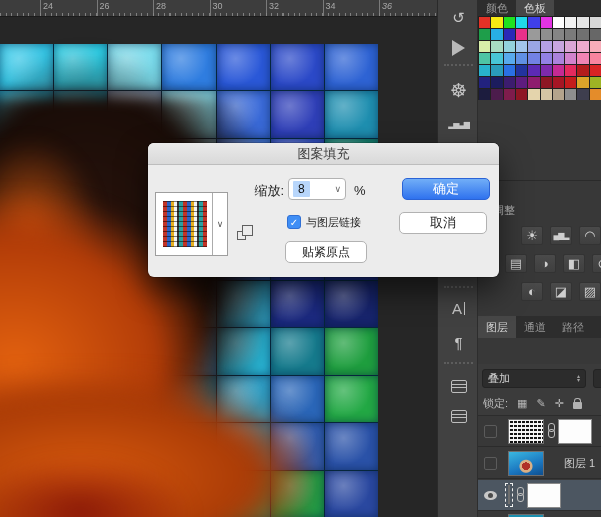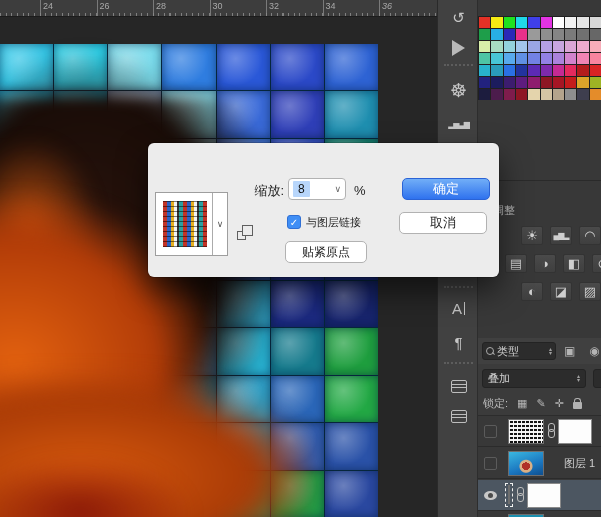--- a/index.html
+++ b/index.html
@@ -279,20 +279,24 @@
     <div class="dock-icon" style="top:372px;">
       <span class="doc-icon"></span>
     </div>
     <div class="dock-icon" style="top:402px;">
       <span class="doc-icon"></span>
     </div>
   </div>
 
   <div class="rpanel">
 
+    <div class="tabbar" style="top:0;">
+      <div class="tab">颜色</div>
+      <div class="tab active">色板</div>
+    </div>
     <div class="swatch-grid">
         <div class="swatch" style="background: rgb(227, 49, 38);"></div>
         <div class="swatch" style="background: rgb(247, 236, 19);"></div>
         <div class="swatch" style="background: rgb(31, 226, 31);"></div>
         <div class="swatch" style="background: rgb(31, 216, 232);"></div>
         <div class="swatch" style="background: rgb(63, 63, 232);"></div>
         <div class="swatch" style="background: rgb(228, 51, 228);"></div>
         <div class="swatch" style="background: rgb(255, 255, 255);"></div>
         <div class="swatch" style="background: rgb(242, 242, 242);"></div>
         <div class="swatch" style="background: rgb(229, 229, 229);"></div>
@@ -372,33 +376,26 @@
       <div class="adj-icon">◑</div>
       <div class="adj-icon">◧</div>
       <div class="adj-icon">⊚</div>
     </div>
     <div class="adj-row" style="left:43px; top:282px;">
       <div class="adj-icon">◐</div>
       <div class="adj-icon">◪</div>
       <div class="adj-icon">▨</div>
     </div>
 
-
-    <div class="filter-row">
-      <div class="recessed kind-box">
-        <span class="mag"></span>
-        <span>类型</span>
-        <span class="updown">
-            <span>▴</span>
-            <span>▾</span>
-          </span>
-      </div>
-      <span class="filter-extra">▣</span>
-      <span class="filter-extra" style="margin-left:14px;">◉</span>
-    </div>
+    <div class="tabbar layers-tabs">
+      <div class="tab active">图层</div>
+      <div class="tab">通道</div>
+      <div class="tab">路径</div>
+    </div>
+
 
     <div class="blend-row">
       <div class="recessed blend-box">
         <span>叠加</span>
         <span class="updown">
             <span>▴</span>
             <span>▾</span>
           </span>
       </div>
       <div class="blend-clip"></div>
@@ -432,20 +429,21 @@
         <span class="chain"></span>
         <span class="lmask"></span>
       </div>
       <div class="lrow-sliver">
         <span class="sliver-thumb"></span>
       </div>
     </div>
   </div>
 
   <div class="dialog">
+    <div class="dlg-title">图案填充</div>
 
     <div class="preview-box">
       <div class="preview-thumb"></div>
       <div class="preview-arrow">∨</div>
     </div>
     <div class="newpreset">
       <span class="sq2"></span>
       <span class="sq1"></span>
     </div>
 

